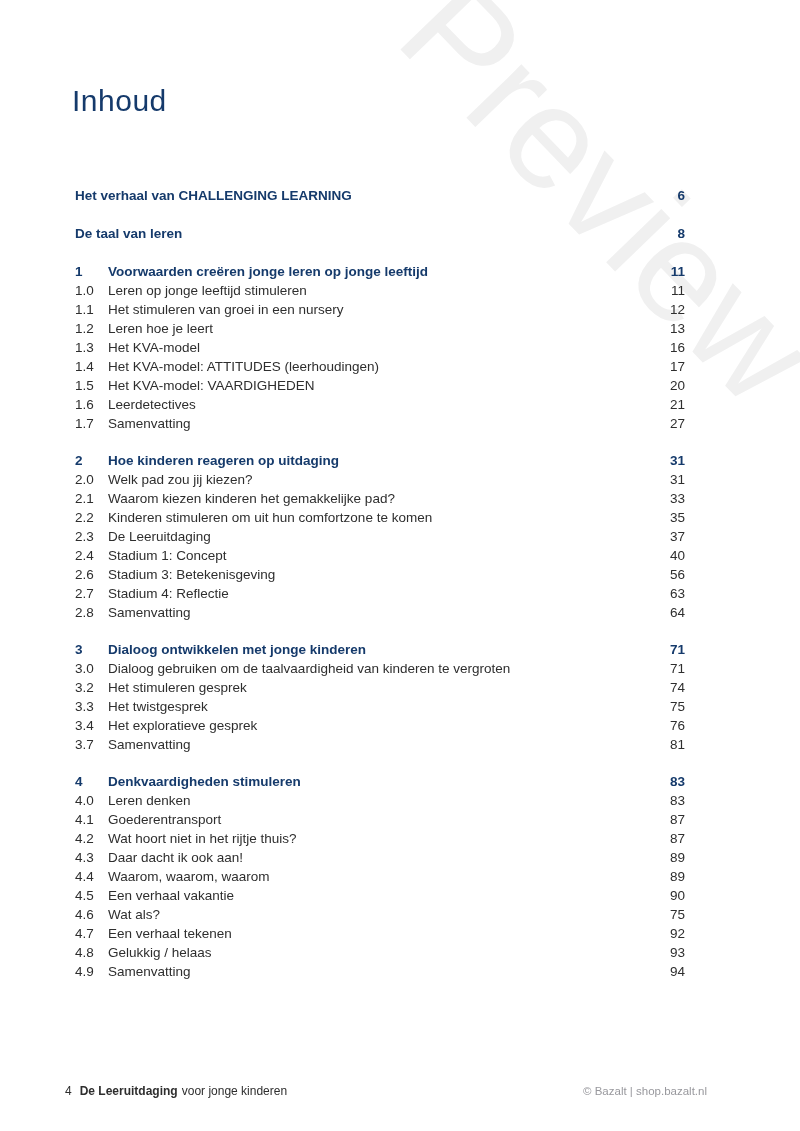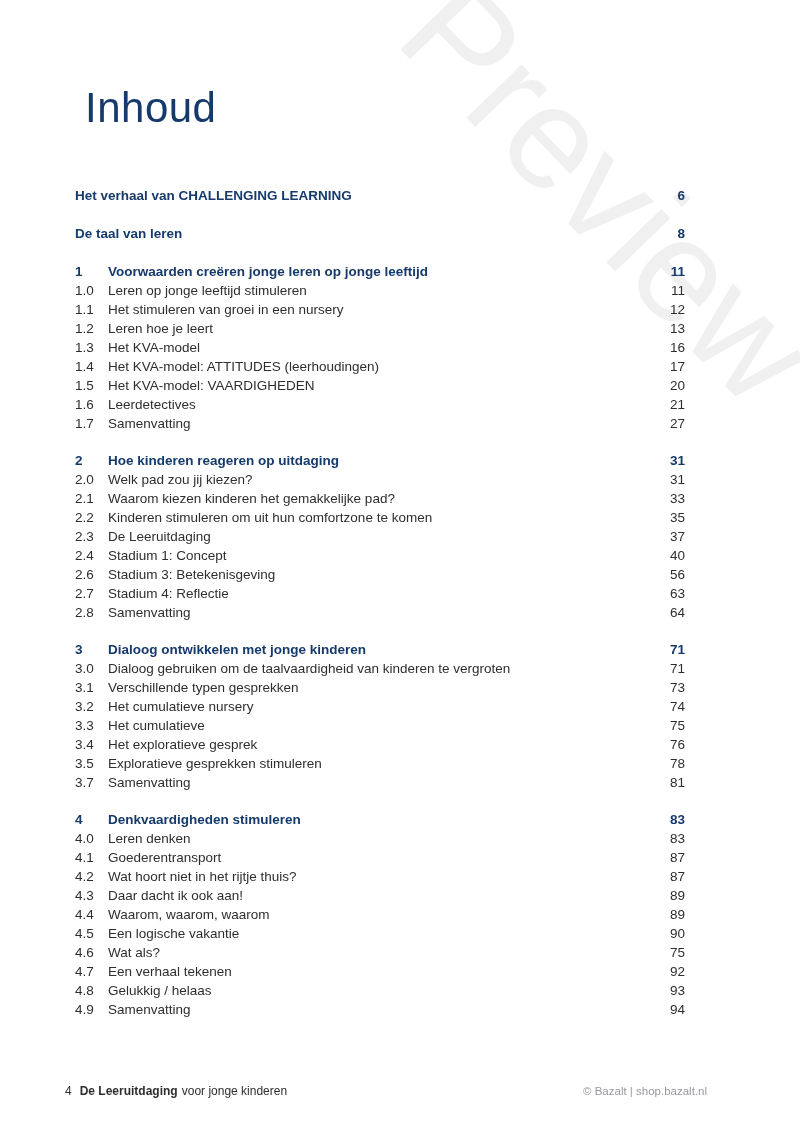--- a/index.html
+++ b/index.html
@@ -29,24 +29,24 @@
     font-weight:400;
     color:var(--watermark);
     white-space:nowrap;
     z-index:0;
     user-select:none;
     pointer-events:none;
   }
 
   .page-title {
     position:absolute;
-    left:85px;
+    left:72px;
     top:84px;
     z-index:1;
-    font-size:42px;
+    font-size:30px;
     font-weight:300;
     letter-spacing:0.5px;
     color:var(--accent);
   }
 
   .toc {
     position:absolute;
     left:75px;
     top:186px;
     width:610px;
@@ -203,43 +203,33 @@
           <span class="num">3</span>
           <span class="rtitle">Dialoog ontwikkelen met jonge kinderen</span>
           <span class="rpage">71</span>
         </div>
         <div class="row entry">
           <span class="num">3.0</span>
           <span class="rtitle">Dialoog gebruiken om de taalvaardigheid van kinderen te vergroten</span>
           <span class="rpage">71</span>
         </div>
         <div class="row entry">
-          <span class="num">3.1</span>
-          <span class="rtitle">Verschillende typen gesprekken</span>
-          <span class="rpage">73</span>
-        </div>
-        <div class="row entry">
           <span class="num">3.2</span>
-          <span class="rtitle">Het cumulatieve nursery</span>
+          <span class="rtitle">Het stimuleren gesprek</span>
           <span class="rpage">74</span>
         </div>
         <div class="row entry">
           <span class="num">3.3</span>
-          <span class="rtitle">Het cumulatieve</span>
+          <span class="rtitle">Het twistgesprek</span>
           <span class="rpage">75</span>
         </div>
         <div class="row entry">
           <span class="num">3.4</span>
           <span class="rtitle">Het exploratieve gesprek</span>
           <span class="rpage">76</span>
-        </div>
-        <div class="row entry">
-          <span class="num">3.5</span>
-          <span class="rtitle">Exploratieve gesprekken stimuleren</span>
-          <span class="rpage">78</span>
         </div>
         <div class="row entry">
           <span class="num">3.7</span>
           <span class="rtitle">Samenvatting</span>
           <span class="rpage">81</span>
         </div>
       </div>
       <div class="chapter">
         <div class="row chapter-header">
           <span class="num">4</span>
@@ -266,21 +256,21 @@
           <span class="rtitle">Daar dacht ik ook aan!</span>
           <span class="rpage">89</span>
         </div>
         <div class="row entry">
           <span class="num">4.4</span>
           <span class="rtitle">Waarom, waarom, waarom</span>
           <span class="rpage">89</span>
         </div>
         <div class="row entry">
           <span class="num">4.5</span>
-          <span class="rtitle">Een logische vakantie</span>
+          <span class="rtitle">Een verhaal vakantie</span>
           <span class="rpage">90</span>
         </div>
         <div class="row entry">
           <span class="num">4.6</span>
           <span class="rtitle">Wat als?</span>
           <span class="rpage">75</span>
         </div>
         <div class="row entry">
           <span class="num">4.7</span>
           <span class="rtitle">Een verhaal tekenen</span>

